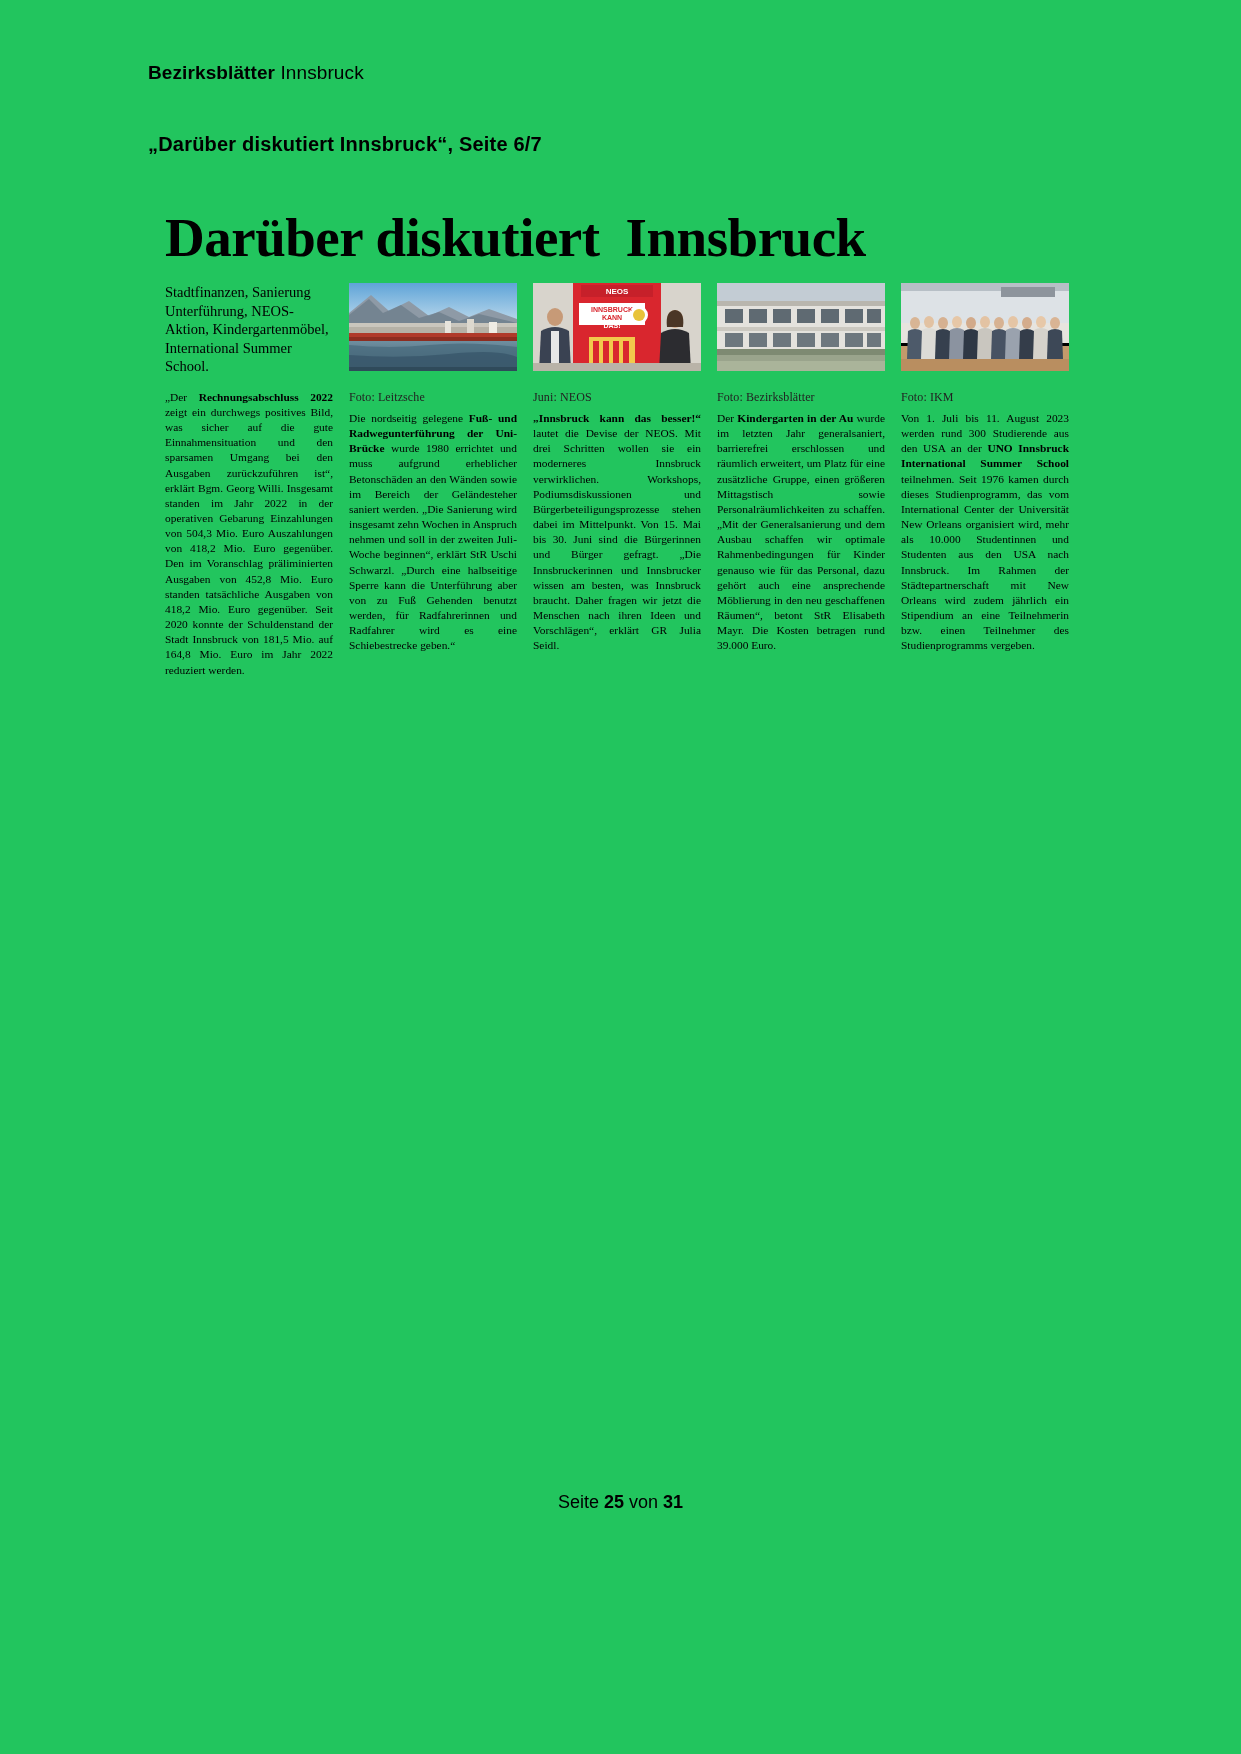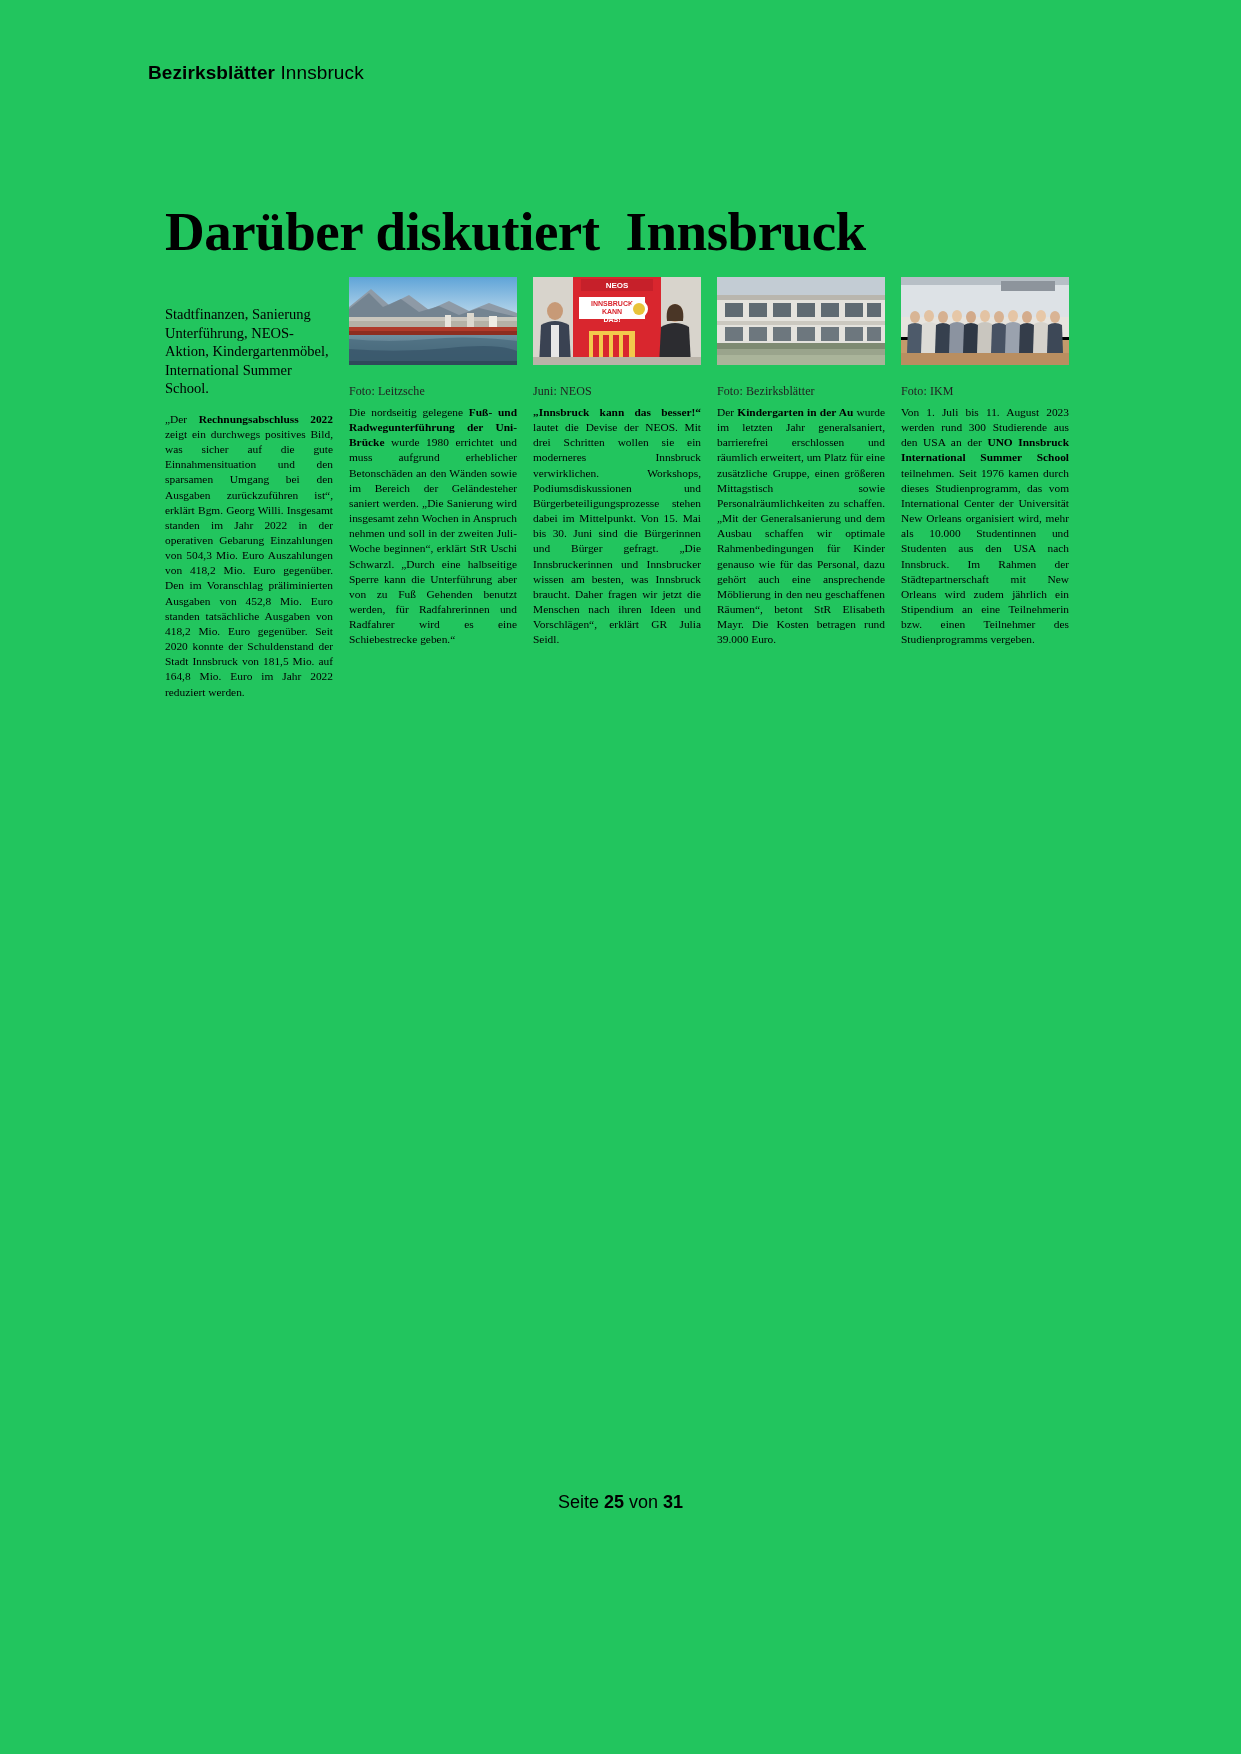--- a/index.html
+++ b/index.html
@@ -43,21 +43,21 @@
     top: 133px;
     font-size: 20px;
     font-weight: bold;
     letter-spacing: 0.2px;
   }
 
   
   .clipping {
     position: absolute;
     left: 165px;
-    top: 204px;
+    top: 210px;
     width: 930px;
   }
 
   .masthead {
     font-family: "Liberation Serif", serif;
     font-weight: bold;
     font-size: 55px;
     line-height: 1.0;
     letter-spacing: -0.5px;
     white-space: nowrap;
@@ -76,21 +76,20 @@
   .col {
     width: 168px;
     position: relative;
   }
 
   .teaser {
     font-family: "Liberation Serif", serif;
     font-size: 14.5px;
     line-height: 1.28;
     margin-bottom: 14px;
-    margin-top: 28px;
   }
 
   
   .photo-wrap {
     width: 100%;
     margin-bottom: 19px;
   }
   .photo {
     width: 100%;
     height: 88px;
@@ -137,20 +136,21 @@
 </head>
 <body>
 
 <div class="page">
 
   <div class="doc-header">
     <span class="brand">Bezirksblätter</span>
     <span class="city">Innsbruck</span>
   </div>
 
+  <div class="doc-subtitle">„Darüber diskutiert Innsbruck“, Seite 6/7</div>
 
   <div class="clipping">
 
     <div class="masthead">
       <span>Darüber diskutiert</span><span class="gap"></span><span>Innsbruck</span>
     </div>
 
     <div class="columns">
 
       <div class="col">

